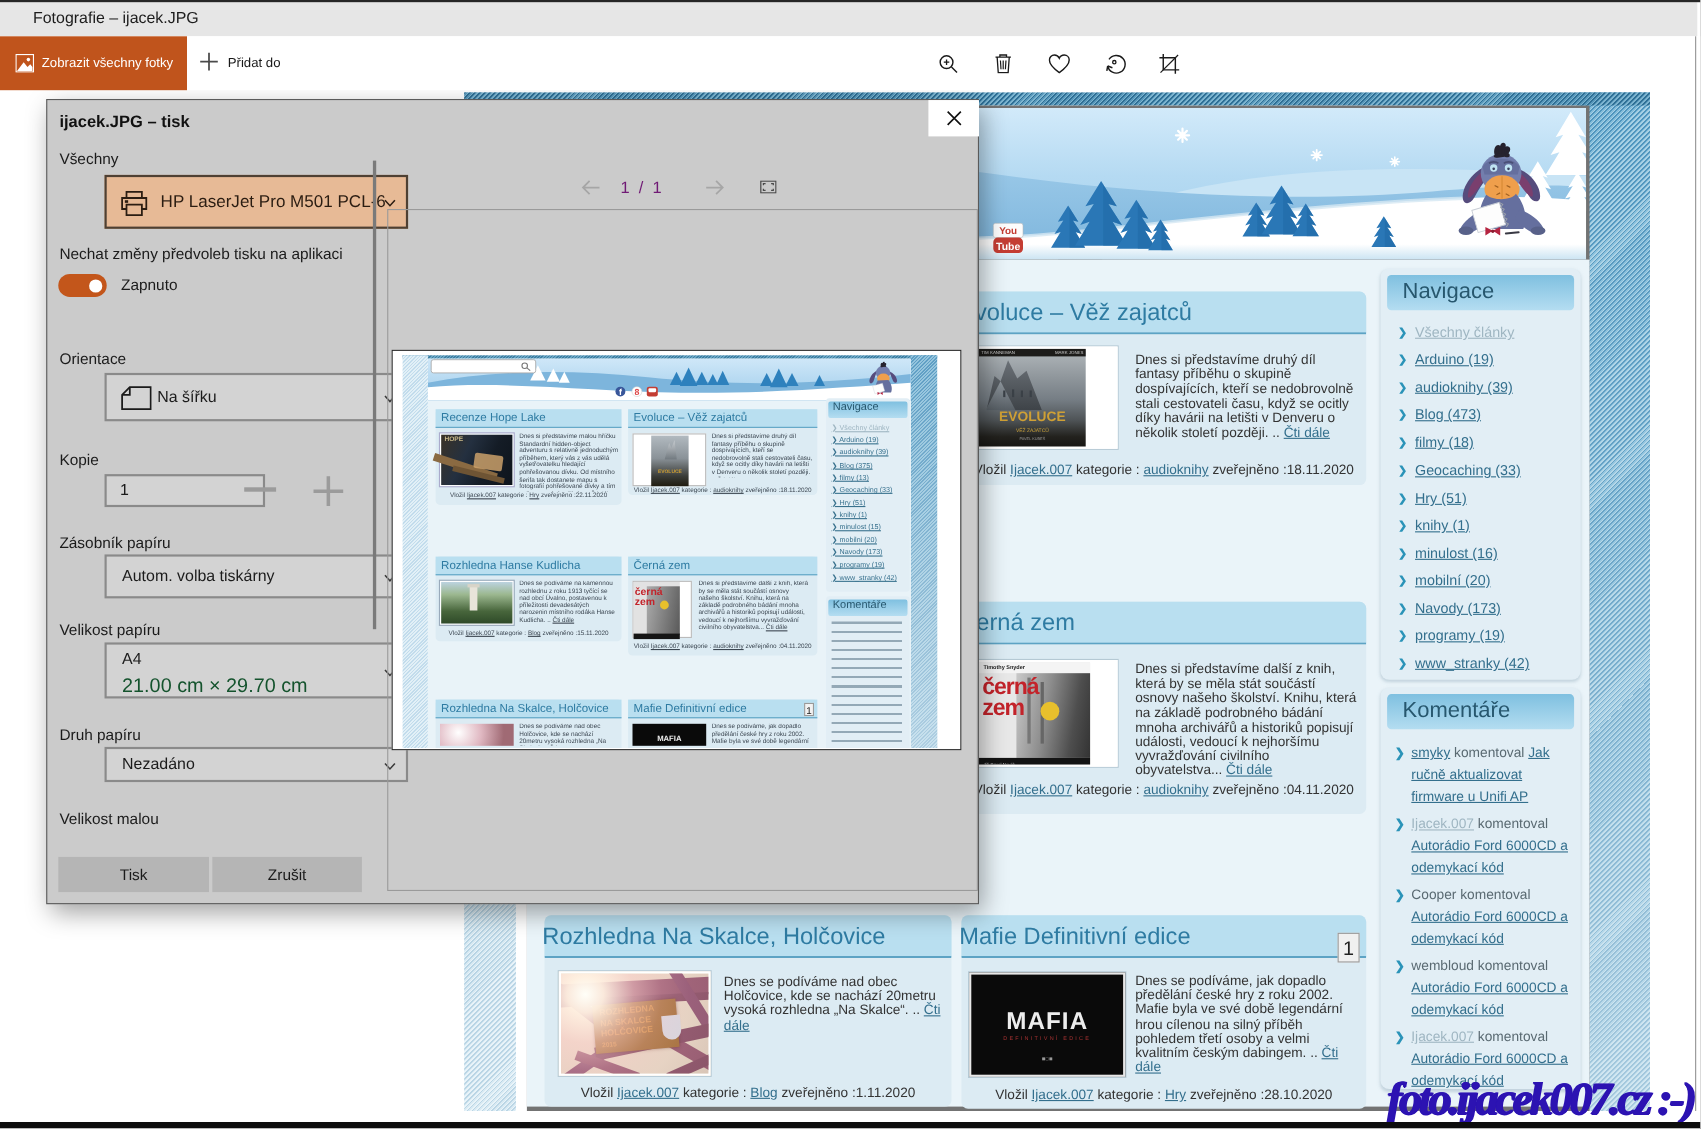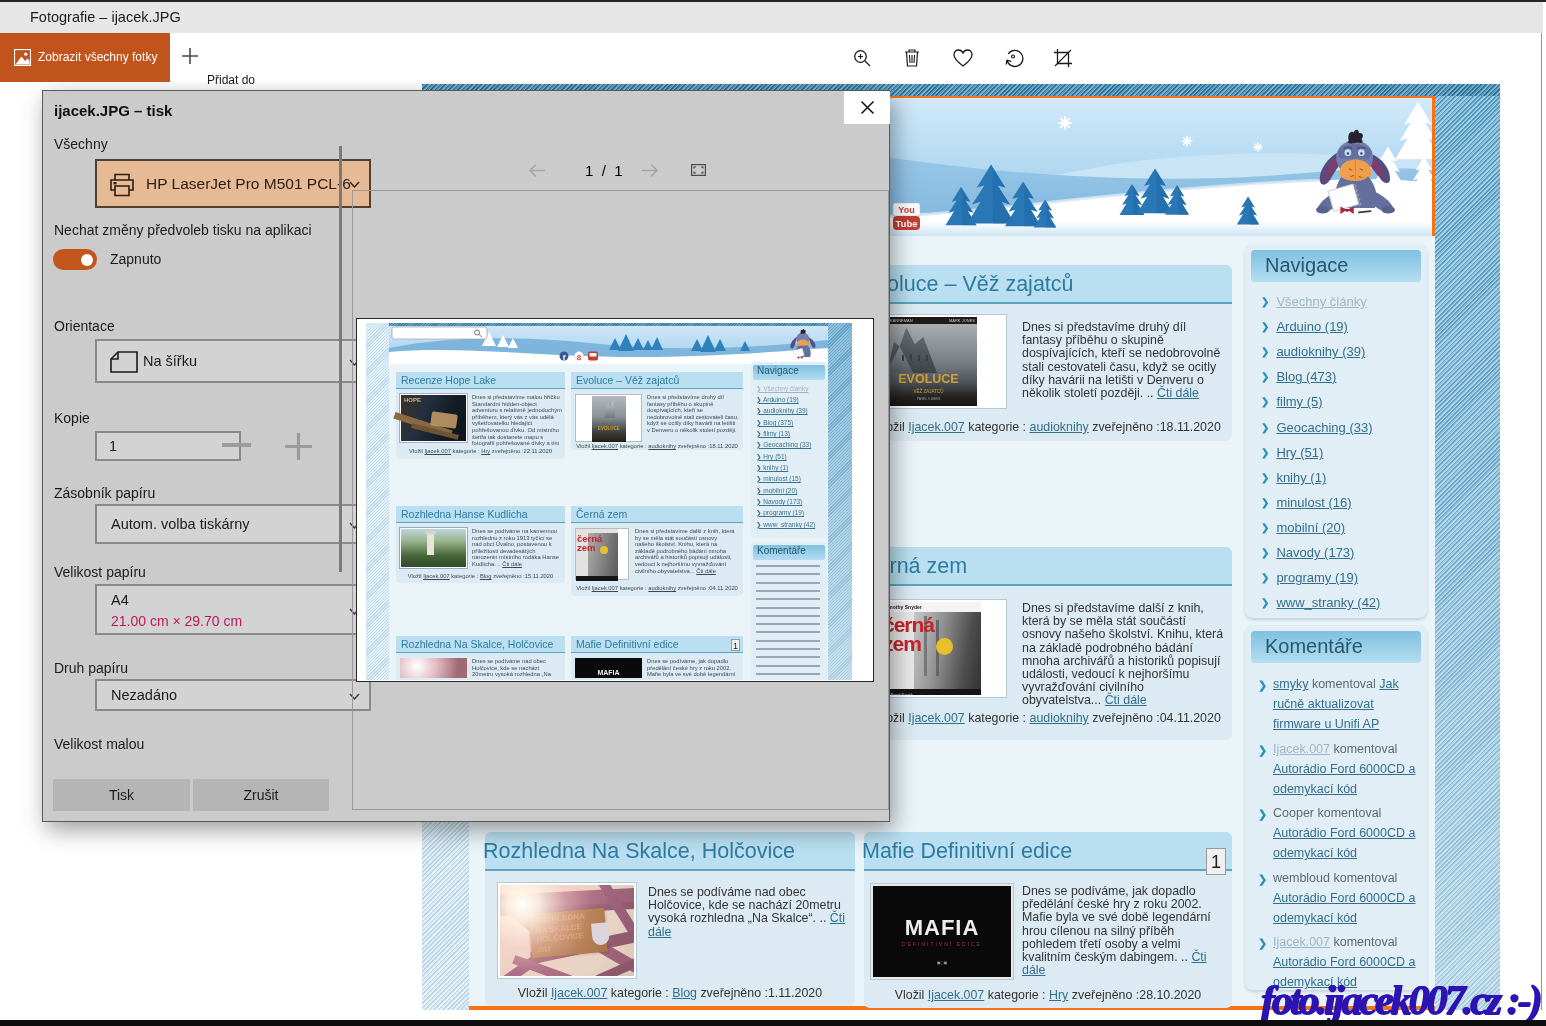--- a/index.html
+++ b/index.html
@@ -9,34 +9,34 @@
   .abs { position:absolute; }
 
   
   #topline { left:0; top:0; width:1546px; height:2px; background:#262626; z-index:9; }
   #titlebar { left:0; top:2px; width:1543px; height:31px; background:#e6e6e6; z-index:8; }
   #titlebar .t { position:absolute; left:30px; top:7px; font-size:14.5px; color:#1c1c1c; }
   #toolbar { left:0; top:33px; width:1546px; height:49px; background:#fff; z-index:8; }
   #btn-all { position:absolute; left:0; top:0; width:170px; height:49px; background:#c0541c; color:#fff; }
   #btn-all .txt { position:absolute; left:38px; top:17px; font-size:12px; color:#fff; white-space:nowrap; }
   #add-plus { position:absolute; left:181px; top:14px; width:18px; height:18px; }
-  #add-txt { position:absolute; left:207px; top:17px; font-size:12px; color:#1a1a1a;margin-top:23px; }
+  #add-txt { position:absolute; left:207px; top:17px; font-size:12px; color:#1a1a1a; }
   .ticon { position:absolute; top:48px; }
   #rightborder { left:1541px; top:33px; width:1px; height:977px; background:#939393; z-index:8;}
 
   
   #photo { left:422px; top:84px; width:1078px; height:926px; z-index:1; }
   .stripesR { background:repeating-linear-gradient(135deg,#4e94bd 0 1.2px,#82bcda 1.2px 2.2px,#a7d0e4 2.2px 3.2px); }
   .stripesL { background:repeating-linear-gradient(135deg,#a4c8dd 0 1.2px,#cce3ef 1.2px 2.2px,#e2f0f7 2.2px 3.2px); }
   #ph-top { left:0; top:0; width:1078px; height:12px; background:repeating-linear-gradient(135deg,#2f6f95 0 1.2px,#5797ba 1.2px 2.2px,#7db4cf 2.2px 3.2px); }
   #ph-left { left:0; top:0; width:47px; height:926px; }
   #ph-right { left:1013px; top:0; width:65px; height:926px; }
   #ph-rfade { left:1013px; top:0; width:65px; height:926px; background:linear-gradient(to bottom, rgba(255,255,255,0) 0%, rgba(255,255,255,0.15) 40%, rgba(255,255,255,0.5) 100%); }
   #ph-lfade { left:0; top:0; width:47px; height:926px; background:linear-gradient(to bottom, rgba(255,255,255,0.05), rgba(255,255,255,0.25)); }
-  #wrapper { left:47px; top:12px; width:966px; height:914px; background:#f97316; }
+  #wrapper { left:57px; top:12px; width:966px; height:914px; background:#737373; }
   #header { position:absolute; left:3px; top:2px; width:960px; height:138px; overflow:hidden; }
   #content { position:absolute; left:0px; top:140px; width:966px; height:770px; background:#eaf4f9; }
 
   
   .card { position:absolute; background:#dcebf3; border-radius:6px; }
   .chead { position:absolute; left:0; top:0; right:0; height:39px; background:#b9dff0; border-bottom:2px solid #5da3c4; border-radius:6px 6px 0 0; }
   .chead .ht { position:absolute; left:-2px; top:7px; font-size:21.5px; color:#2e7ba2; white-space:nowrap; }
   .thumb { position:absolute; border:2px solid #fff; box-shadow:0 0 0 1px #b5c9d4; overflow:hidden; }
   .atext { position:absolute; font-size:12.4px; line-height:13.2px; color:#333; }
   .foot { position:absolute; left:0; width:100%; text-align:center; font-size:12.4px; color:#333; white-space:nowrap; }
@@ -349,21 +349,21 @@
         <div class="panel" style="left:776px; top:8px; width:182px; height:374px;">
           <div class="phead">
               <div class="pt">Navigace</div>
             </div>
         </div>
 
         <div class="navitem" style="left:792px; top:58px;"><span class="arr">❯</span><span class="lnk2">Všechny články</span></div>
         <div class="navitem" style="left:792px; top:83px;"><span class="arr">❯</span><span class="lnk">Arduino (19)</span></div>
         <div class="navitem" style="left:792px; top:108px;"><span class="arr">❯</span><span class="lnk">audioknihy (39)</span></div>
         <div class="navitem" style="left:792px; top:133px;"><span class="arr">❯</span><span class="lnk">Blog (473)</span></div>
-        <div class="navitem" style="left:792px; top:158px;"><span class="arr">❯</span><span class="lnk">filmy (5)</span></div>
+        <div class="navitem" style="left:792px; top:158px;"><span class="arr">❯</span><span class="lnk">filmy (18)</span></div>
         <div class="navitem" style="left:792px; top:184px;"><span class="arr">❯</span><span class="lnk">Geocaching (33)</span></div>
         <div class="navitem" style="left:792px; top:209px;"><span class="arr">❯</span><span class="lnk">Hry (51)</span></div>
         <div class="navitem" style="left:792px; top:234px;"><span class="arr">❯</span><span class="lnk">knihy (1)</span></div>
         <div class="navitem" style="left:792px; top:259px;"><span class="arr">❯</span><span class="lnk">minulost (16)</span></div>
         <div class="navitem" style="left:792px; top:284px;"><span class="arr">❯</span><span class="lnk">mobilní (20)</span></div>
         <div class="navitem" style="left:792px; top:309px;"><span class="arr">❯</span><span class="lnk">Navody (173)</span></div>
         <div class="navitem" style="left:792px; top:334px;"><span class="arr">❯</span><span class="lnk">programy (19)</span></div>
         <div class="navitem" style="left:792px; top:359px;"><span class="arr">❯</span><span class="lnk">www_stranky (42)</span></div>
 
         <div class="panel" style="left:776px; top:389px; width:182px; height:365px;">
@@ -423,21 +423,21 @@
     <div class="lbl" style="left:11px;top:394px;">Zásobník papíru</div>
     <div class="sel" style="left:10px;top:413px;width:276px;height:40px;">
       <div style="position:absolute;left:14px;top:10px;font-size:14.5px;color:#1b1b1b;">Autom. volba tiskárny</div>
       <svg class="chev" style="right:9px;top:14px;" viewBox="0 0 11 11">
           <path d="M1 3 L5.5 8 L10 3" fill="none" stroke="#3a3a3a" stroke-width="1.4"></path>
         </svg>
     </div>
     <div class="lbl" style="left:11px;top:473px;">Velikost papíru</div>
     <div class="sel" style="left:10px;top:493px;width:276px;height:51px;">
       <div style="position:absolute;left:14px;top:6px;font-size:14.5px;color:#1b1b1b;">A4</div>
-      <div style="position:absolute;left:14px;top:27px;font-size:14px;color:#be185d;text-align:center;">21.00 cm × 29.70 cm</div>
+      <div style="position:absolute;left:14px;top:27px;font-size:18px;color:#14532d;text-align:center;">21.00 cm × 29.70 cm</div>
       <svg class="chev" style="right:9px;top:20px;" viewBox="0 0 11 11">
           <path d="M1 3 L5.5 8 L10 3" fill="none" stroke="#3a3a3a" stroke-width="1.4"></path>
         </svg>
     </div>
     <div class="lbl" style="left:11px;top:569px;">Druh papíru</div>
     <div class="sel" style="left:10px;top:588px;width:276px;height:32px;">
       <div style="position:absolute;left:14px;top:6px;font-size:14.5px;color:#1b1b1b;">Nezadáno</div>
       <svg class="chev" style="right:9px;top:10px;" viewBox="0 0 11 11">
           <path d="M1 3 L5.5 8 L10 3" fill="none" stroke="#3a3a3a" stroke-width="1.4"></path>
         </svg>
@@ -448,21 +448,21 @@
     <div id="dlg-sep"></div>
     <div id="xbtn">
       <svg style="position:absolute;left:16px;top:9px;" width="15" height="15" viewBox="0 0 15 15">
           <path d="M1.5 1.5 L13.5 13.5 M13.5 1.5 L1.5 13.5" stroke="#111" stroke-width="1.5"></path>
         </svg>
     </div>
 
     <svg style="position:absolute;left:485px;top:72px;" width="18" height="15" viewBox="0 0 18 15">
         <path d="M17 7.5 H2 M8 1.5 L2 7.5 L8 13.5" fill="none" stroke="#a6a6a6" stroke-width="1.6"></path>
       </svg>
-    <div style="position:absolute;left:542px;top:71px;font-size:15px;color:#000000;">1&nbsp;&nbsp;/&nbsp;&nbsp;1</div>
+    <div style="position:absolute;left:521px;top:71px;font-size:15px;color:#701a75;">1&nbsp;&nbsp;/&nbsp;&nbsp;1</div>
     <svg style="position:absolute;left:598px;top:72px;" width="18" height="15" viewBox="0 0 18 15">
         <path d="M1 7.5 H16 M10 1.5 L16 7.5 L10 13.5" fill="none" stroke="#a6a6a6" stroke-width="1.6"></path>
       </svg>
     <svg style="position:absolute;left:648px;top:73px;" width="15" height="12" viewBox="0 0 15 12">
         <rect x="0.6" y="0.6" width="13.8" height="10.8" fill="none" stroke="#4a4a4a" stroke-width="1.2"></rect>
         <path d="M5 3 H3 V4.5 M10 3 H12 V4.5 M5 9 H3 V7.5 M10 9 H12 V7.5" fill="none" stroke="#4a4a4a" stroke-width="1.1"></path>
       </svg>
     <div id="pvbox"></div>
     <div id="sheet">
       <div class="abs" style="left:9px;top:4px;width:486px;height:3px;background:repeating-linear-gradient(135deg,#3d7fa3 0 1px,#6aa6c4 1px 2px);"></div>

